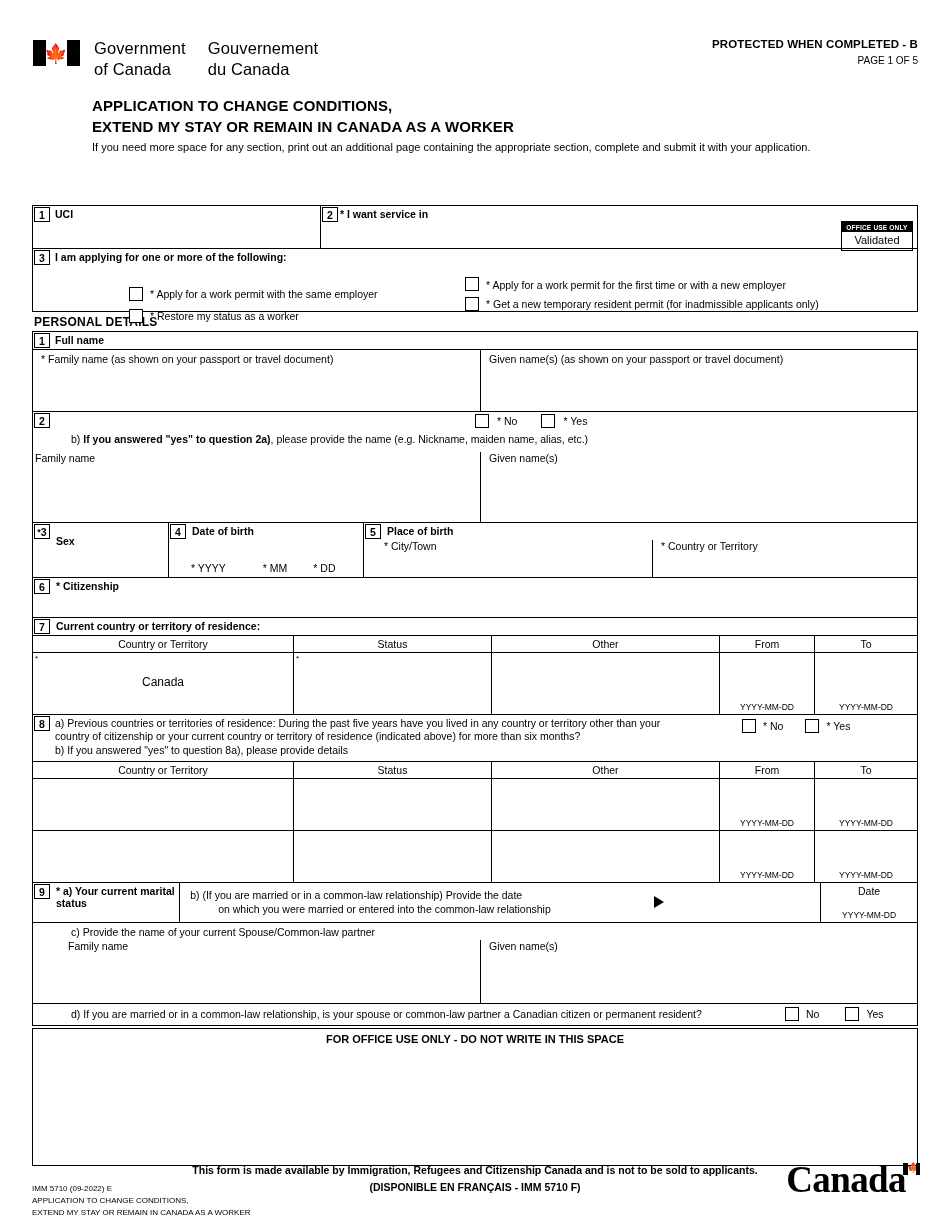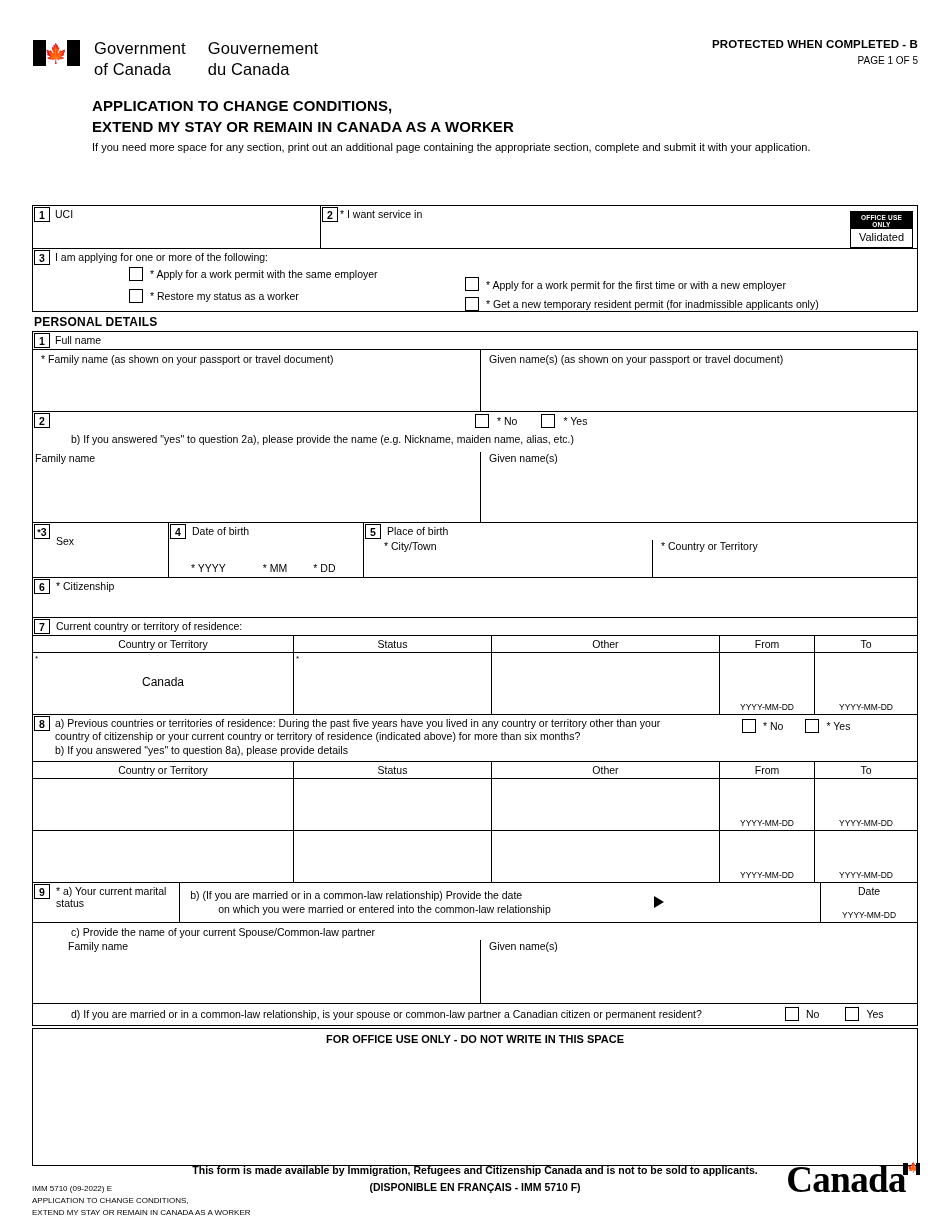--- a/index.html
+++ b/index.html
@@ -41,29 +41,29 @@
   .form { position: absolute; left: 32px; top: 205px; width: 886px; }
   .bx { border: 1.6px solid #000; }
   .row { display: flex; }
   .numtag {
     width: 16px; min-width: 16px; height: 15px; border: 1.5px solid #000;
     font-weight: bold; font-size: 10.5px; display: flex; align-items: center;
     justify-content: center; background: #fff; margin: 1px 0 0 1px;
   }
   .numtag.star::before { content: "*"; font-size: 9px; margin-right: 0px; }
   .lbl { font-size: 10.5px; }
-  .lbl.b { font-weight: normal; }
+  .lbl.b { font-weight: bold; }
   .cell { position: relative; }
   .vline { border-left: 1.4px solid #000; }
   .hline { border-top: 1.4px solid #000; }
 
   .cbx { width: 14px; height: 14px; border: 1.6px solid #000; background: #fff; display: inline-block; vertical-align: middle; }
 
   
-  .oubox { position: absolute; right: 4px; top: 5px; width: 63px; border: 1.8px solid #000; background: #fff; }
+  .oubox { position: absolute; right: 4px; top: 15px; width: 72px; border: 1.8px solid #000; background: #fff; }
   .oubox .cap { background: #000; color: #fff; font-size: 6.5px; font-weight: bold;
                 text-align: center; letter-spacing: .2px; padding: 1.5px 0 1px; }
   .oubox .val { text-align: center; font-size: 11px; padding: 2px 0 4px; }
 
   .tbl-head { font-size: 10.5px; text-align: center; padding: 2px 0 2px; }
   .ymd { font-size: 8.5px; text-align: center; }
   .star-tick { position: absolute; left: 2px; top: 1px; font-size: 8px; }
 
   .secthead { font-weight: bold; font-size: 12px; letter-spacing: .2px; padding: 3px 0 2px 2px; }
 
@@ -139,21 +139,21 @@
             <div class="val">Validated</div>
           </div>
         </div>
       </div>
 
       <div class="hline" style="height:63px; position:relative;">
         <div class="row">
           <div class="numtag">3</div>
           <div class="lbl b" style="margin:2px 0 0 5px;">I am applying for one or more of the following:</div>
         </div>
-        <div style="position:absolute; left:96px; top:16px; width:400px;">
+        <div style="position:absolute; left:96px; top:36px; width:400px;">
           <div style="display:flex; align-items:center; height:18px;">
             <span class="cbx"></span>
             <span class="lbl" style="margin-left:7px;">* Apply for a work permit with the same employer</span>
           </div>
           <div style="display:flex; align-items:center; height:18px; margin-top:4px;">
             <span class="cbx"></span>
             <span class="lbl" style="margin-left:7px;">*  Restore my status as a worker</span>
           </div>
         </div>
         <div style="position:absolute; left:432px; top:24px; width:430px;">

